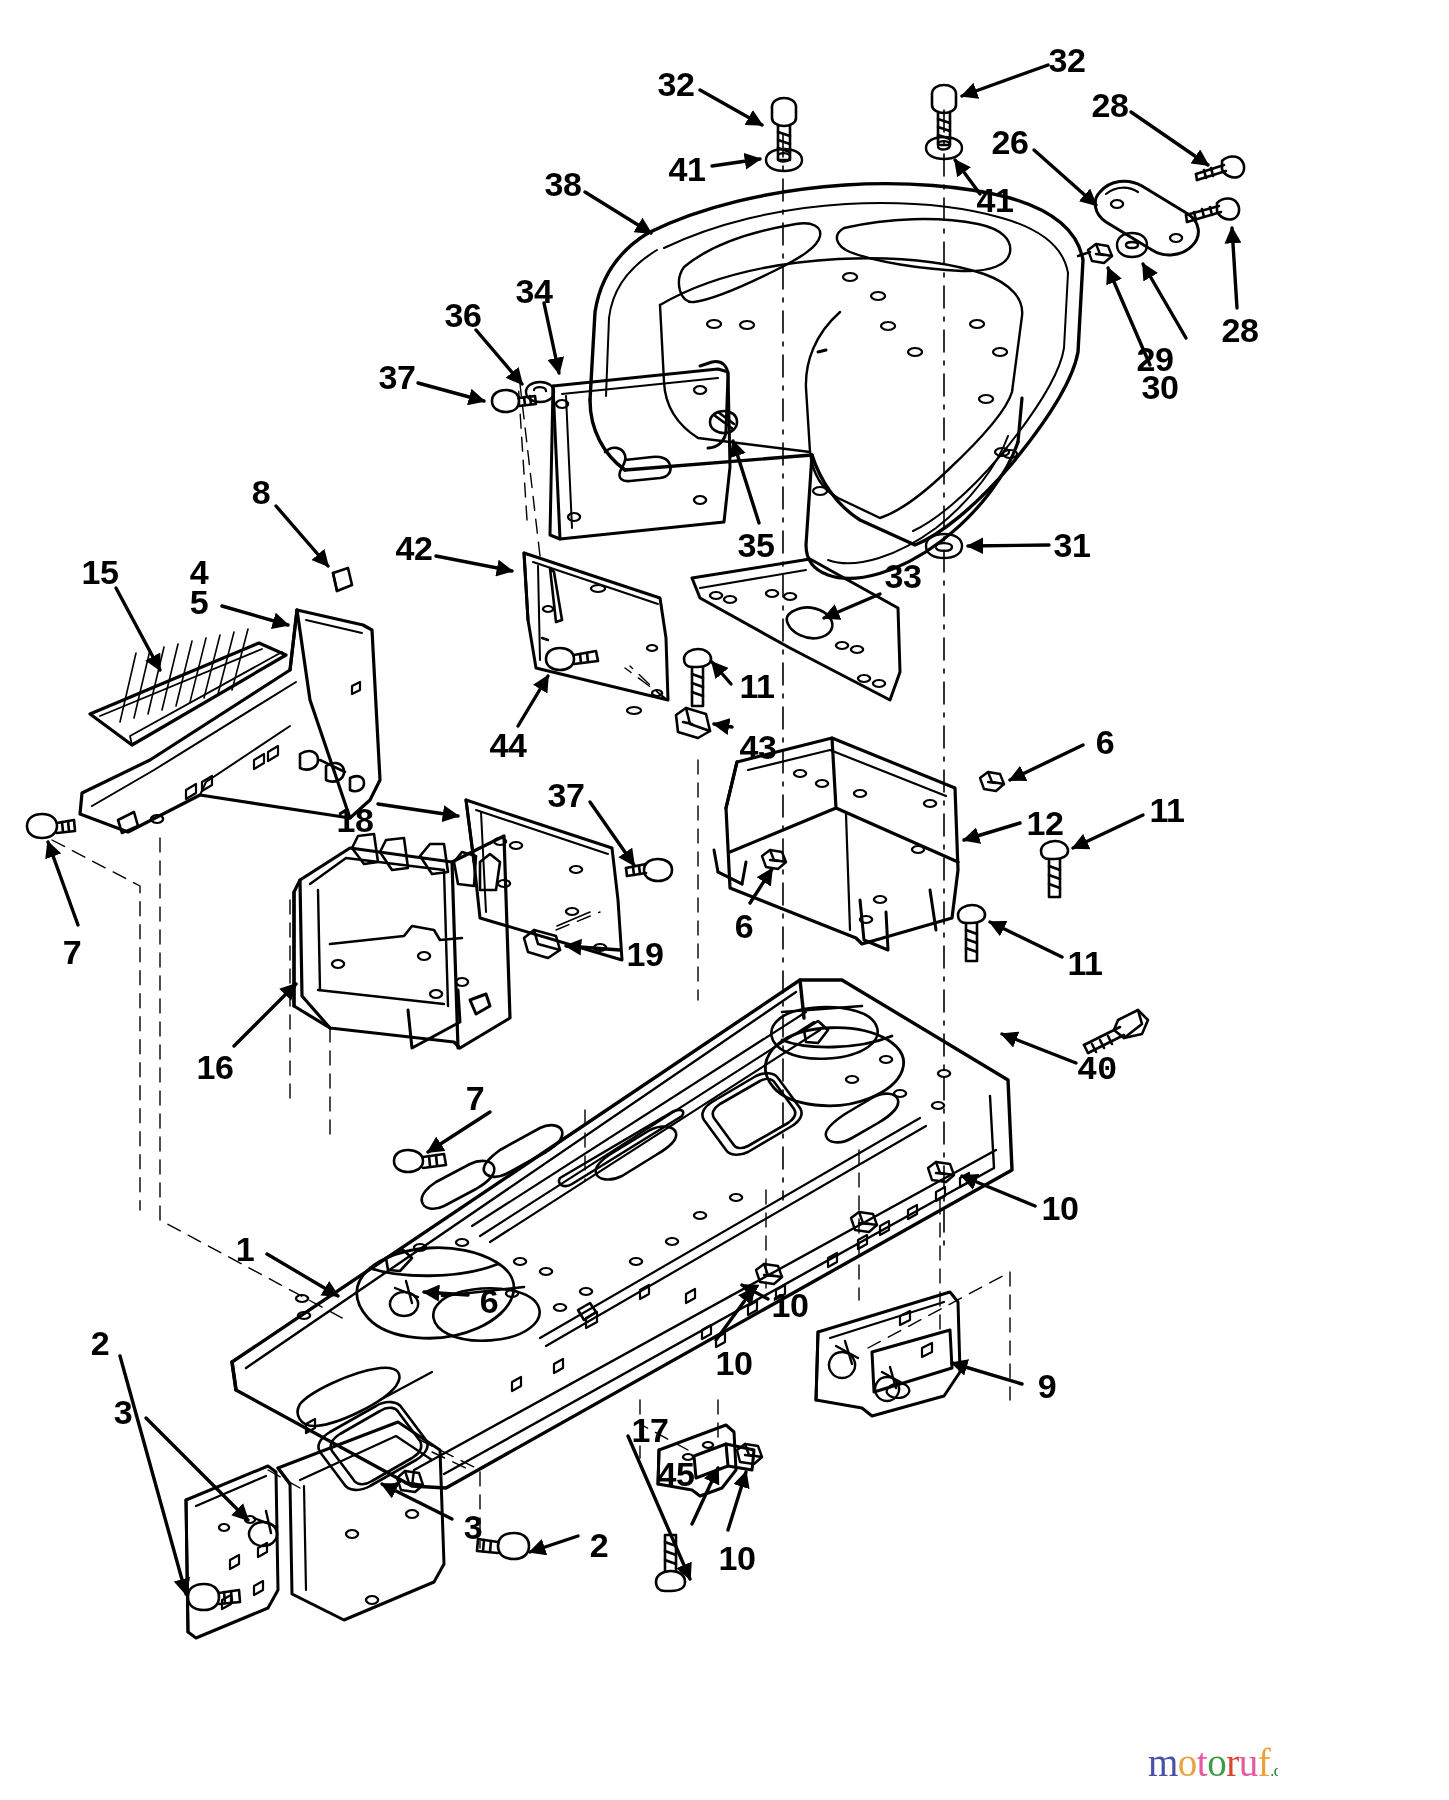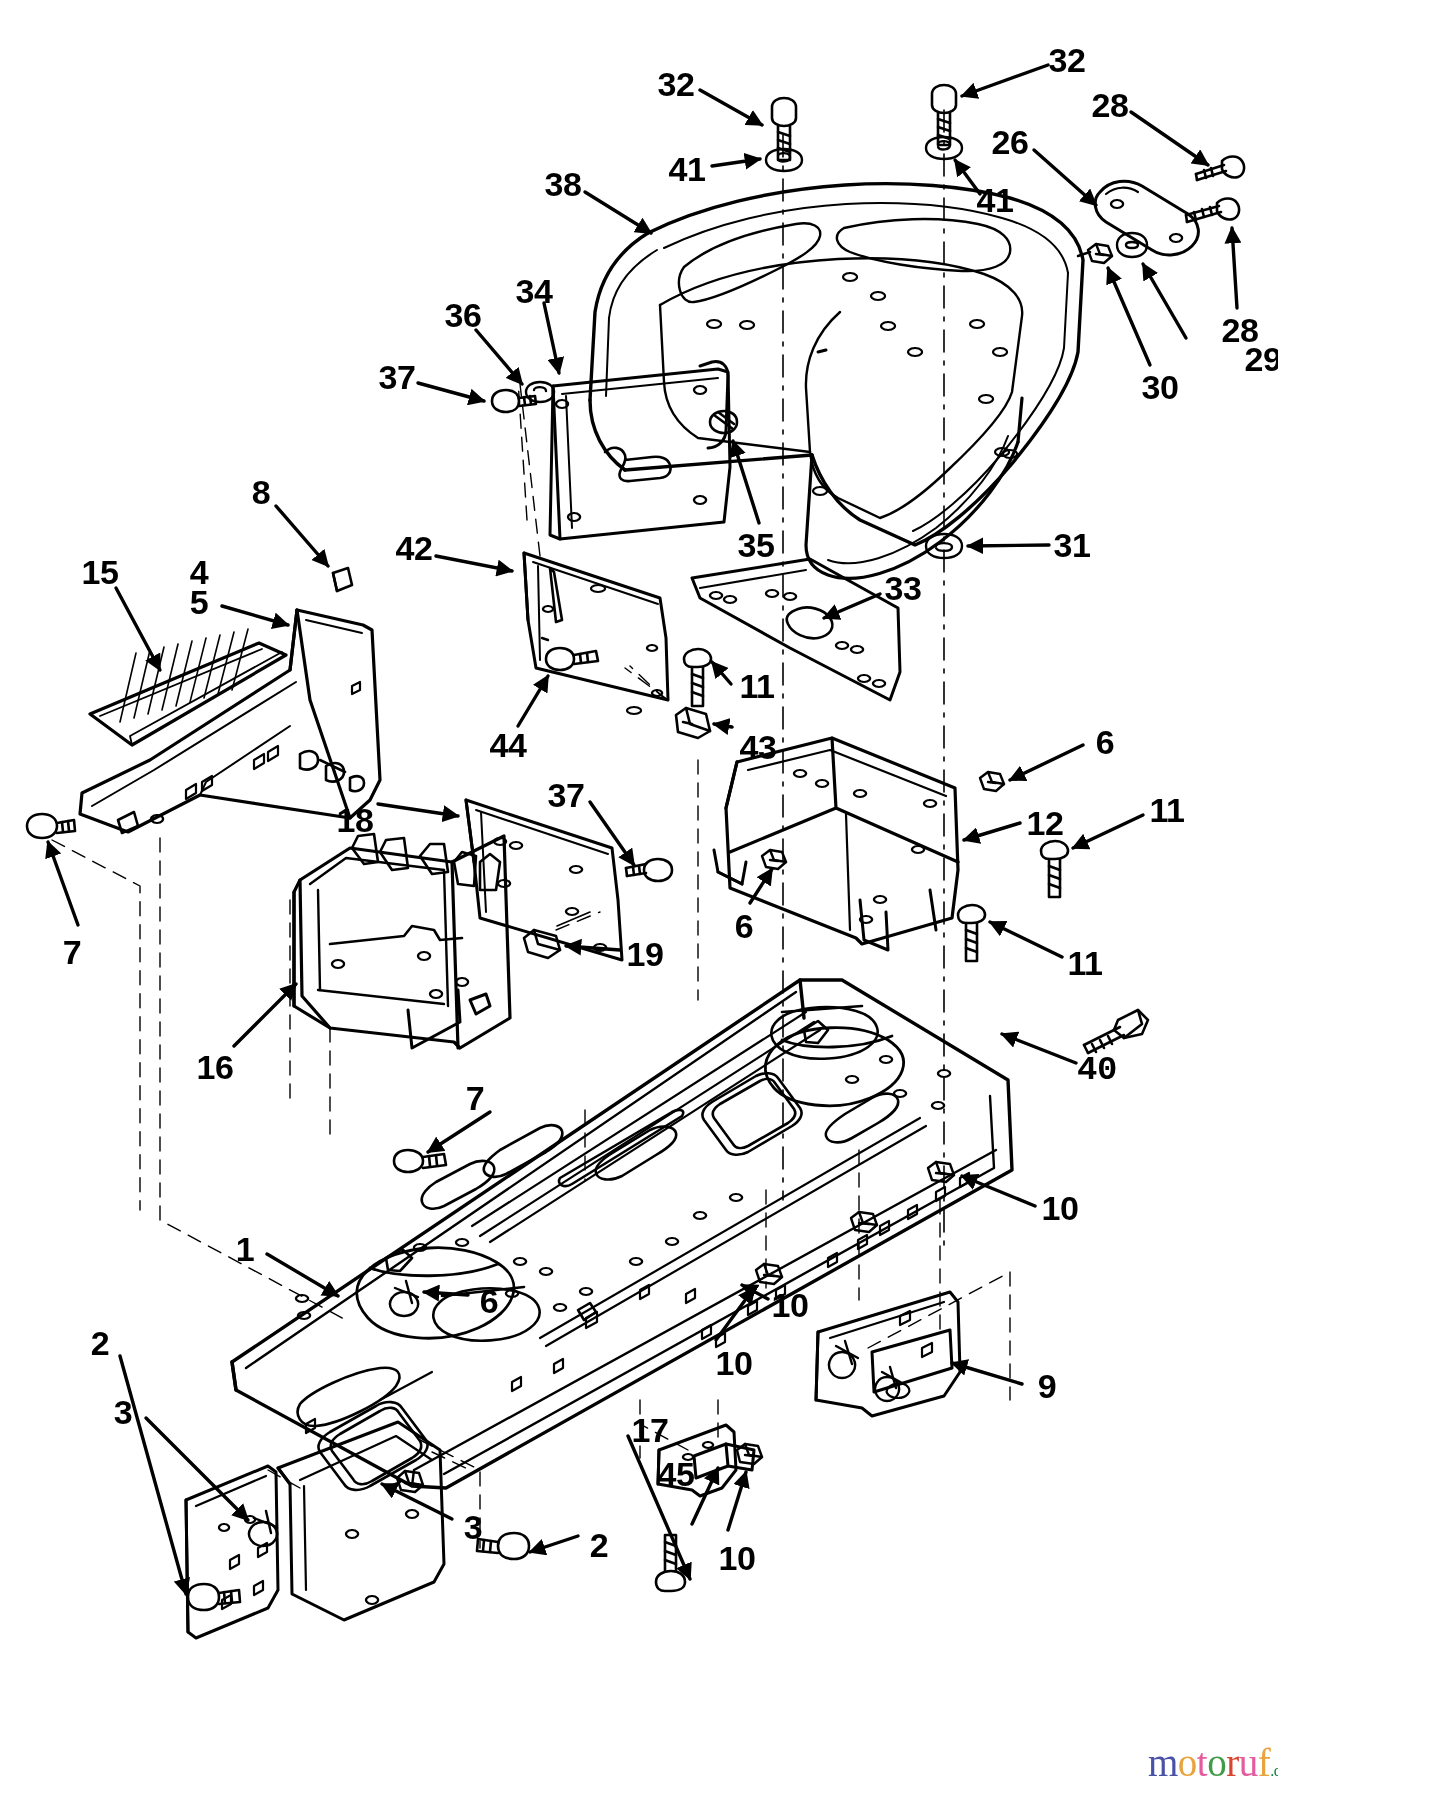--- a/index.html
+++ b/index.html
@@ -876,33 +876,33 @@
 
   <div class="callout-layer">
     <div class="callout" style="left:676px;  top:84px;">32</div>
     <div class="callout" style="left:1067px; top:60px;">32</div>
     <div class="callout" style="left:1110px; top:105px;">28</div>
     <div class="callout" style="left:1010px; top:142px;">26</div>
     <div class="callout" style="left:687px;  top:169px;">41</div>
     <div class="callout" style="left:995px;  top:200px;">41</div>
     <div class="callout" style="left:563px;  top:184px;">38</div>
     <div class="callout" style="left:1240px; top:330px;">28</div>
-    <div class="callout" style="left:1263px; top:359px;">29</div>
+    <div class="callout" style="left:1155px; top:359px;">29</div>
     <div class="callout" style="left:1160px; top:387px;">30</div>
     <div class="callout" style="left:534px;  top:291px;">34</div>
     <div class="callout" style="left:463px;  top:315px;">36</div>
     <div class="callout" style="left:397px;  top:377px;">37</div>
     <div class="callout" style="left:756px;  top:545px;">35</div>
     <div class="callout" style="left:1072px; top:545px;">31</div>
     <div class="callout" style="left:261px;  top:492px;">8</div>
     <div class="callout" style="left:100px;  top:572px;">15</div>
     <div class="callout" style="left:199px;  top:572px;">4</div>
     <div class="callout" style="left:199px;  top:602px;">5</div>
     <div class="callout" style="left:414px;  top:548px;">42</div>
-    <div class="callout" style="left:903px;  top:588px;">33</div>
+    <div class="callout" style="left:903px;  top:576px;">33</div>
     <div class="callout" style="left:508px;  top:745px;">44</div>
     <div class="callout" style="left:757px;  top:686px;">11</div>
     <div class="callout" style="left:758px;  top:747px;">43</div>
     <div class="callout" style="left:1105px; top:742px;">6</div>
     <div class="callout" style="left:1045px; top:823px;">12</div>
     <div class="callout" style="left:1167px; top:810px;">11</div>
     <div class="callout" style="left:1085px; top:963px;">11</div>
     <div class="callout" style="left:744px;  top:926px;">6</div>
     <div class="callout" style="left:72px;   top:952px;">7</div>
     <div class="callout" style="left:355px;  top:800px;margin-top:20px;">18</div>

